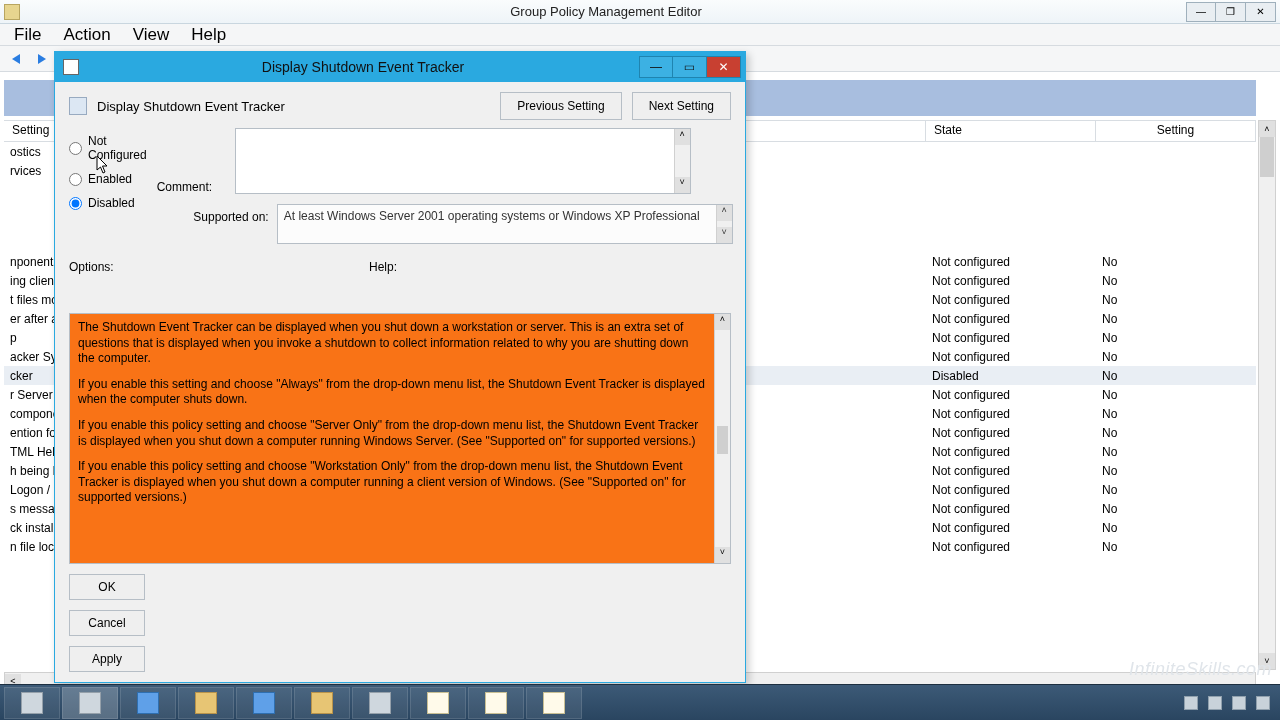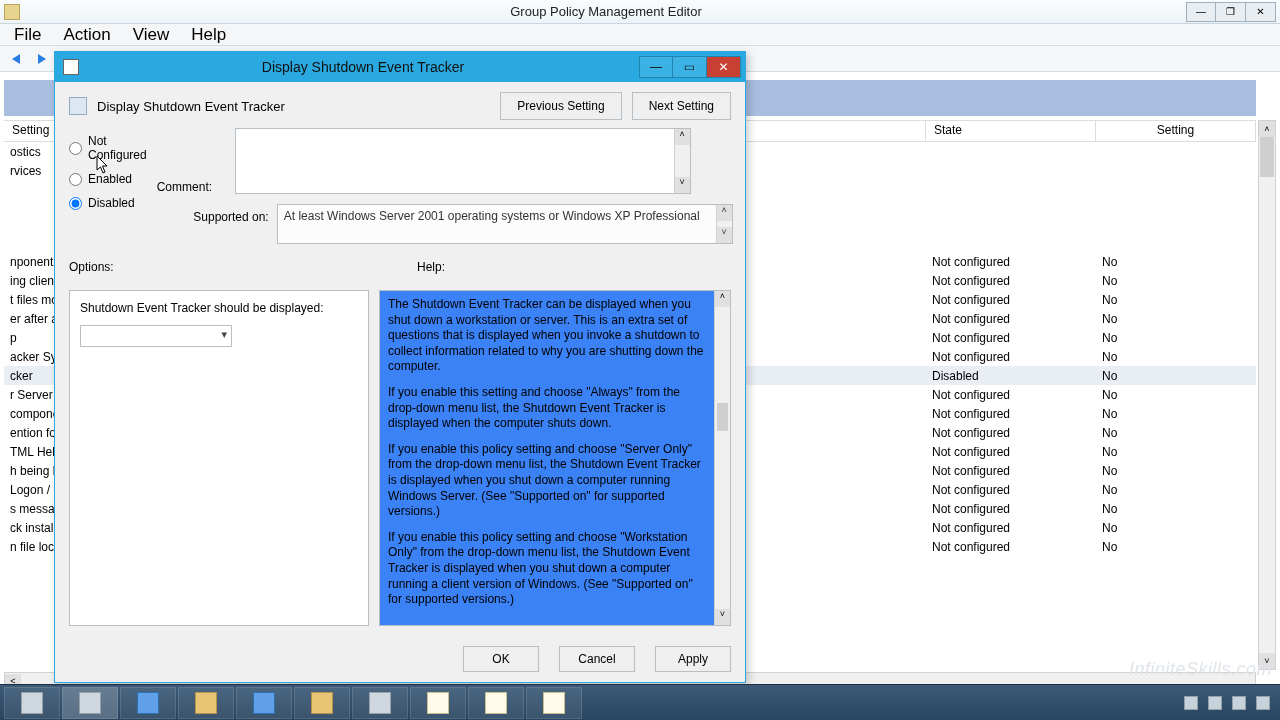--- a/index.html
+++ b/index.html
@@ -232,52 +232,53 @@
 .supported-row { display:flex; align-items:flex-start; gap:8px; margin-top:6px; }
 .supported-row .lbl { width:112px; text-align:right; padding-top:6px; }
 .supported-box {
   width: 456px; height:40px;
   border:1px solid #b6bec6; background:#fcfcfc;
   font-size:12px; padding:4px 22px 4px 6px;
   position:relative; color:#333;
 }
 
 .opts-help-labels {
-  display:flex; margin-top:16px; margin-bottom:16px;gap:48px;
+  display:flex; margin-top:16px; margin-bottom:4px;
 }
 .opts-help-labels .col1 { width: 300px; }
 .opts-help-labels .col2 { flex:1; }
 .opts-help {
   display:flex; gap:10px; flex:1; min-height:0;
 }
 .opts-box {
   width: 300px; border:1px solid #b6bec6; background:#fff;
   padding:10px; font-size:12px;
 }
 .dropdown {
   width:152px; height:22px; border:1px solid #b6bec6; background:#fff;
   margin-top:10px; position:relative;
 }
 .dropdown::after {
   content:"▾"; position:absolute; right:4px; top:2px; font-size:11px; color:#444;
 }
 .help-box {
-  flex:1; border:1px solid #b6bec6; background:#3b82f6;
+  flex:1; border:1px solid #b6bec6; background:#f97316;
   font-size:12px; padding:6px 22px 6px 8px;
-  position:relative; overflow:hidden; line-height:1.3;
+  position:relative; overflow:hidden; line-height:1.3;margin-top:35px;
 }
 .help-box p { margin-bottom:10px; }
 .help-scroll { position:absolute; top:0; right:0; bottom:0; width:16px; background:#f0f0f0; border-left:1px solid #d0d0d0; }
 .help-scroll .tsb { height:16px; background:#e0e0e0; font-size:9px; text-align:center; }
 .help-scroll .tsb.bot { position:absolute; bottom:0; left:0; right:0; }
 .help-scroll .th { position:absolute; top:112px; left:2px; right:2px; height:28px; background:#cfcfcf; }
 
 .dlg-buttons {
-  display:flex; justify-content:flex-end; gap:20px;
-  margin-top:20px;
+  display:flex; justify-content:flex-end; gap:10px;
+  margin-top:10px;
+  flex-direction:column;
 }
 .dlg-btn {
   width:76px; height:26px;
   border:1px solid #b6bec6; background:#efefef;
   cursor:pointer; font-size:12px;
 }
 
 .cursor {
   position:absolute; left:96px; top:155px; width:14px; height:20px;
   pointer-events:none;
@@ -525,24 +526,20 @@
         </div>
       </div>
     </div>
 
     <div class="opts-help-labels">
       <div class="col1 lbl">Options:</div>
       <div class="col2 lbl">Help:</div>
     </div>
 
     <div class="opts-help">
-      <div class="opts-box">
-        <div>Shutdown Event Tracker should be displayed:</div>
-        <div class="dropdown"></div>
-      </div>
       <div class="help-box">
         <p>The Shutdown Event Tracker can be displayed when you shut down a workstation or server.  This is an extra set of questions that is displayed when you invoke a shutdown to collect information related to why you are shutting down the computer.</p>
         <p>If you enable this setting and choose "Always" from the drop-down menu list, the Shutdown Event Tracker is displayed when the computer shuts down.</p>
         <p>If you enable this policy setting and choose "Server Only" from the drop-down menu list, the Shutdown Event Tracker is displayed when you shut down a computer running Windows Server. (See "Supported on" for supported versions.)</p>
         <p>If you enable this policy setting and choose "Workstation Only" from the drop-down menu list, the Shutdown Event Tracker is displayed when you shut down a computer running a client version of Windows. (See "Supported on" for supported versions.)</p>
         <div class="help-scroll">
           <div class="tsb">˄</div>
           <div class="th"></div>
           <div class="tsb bot">˅</div>
         </div>

